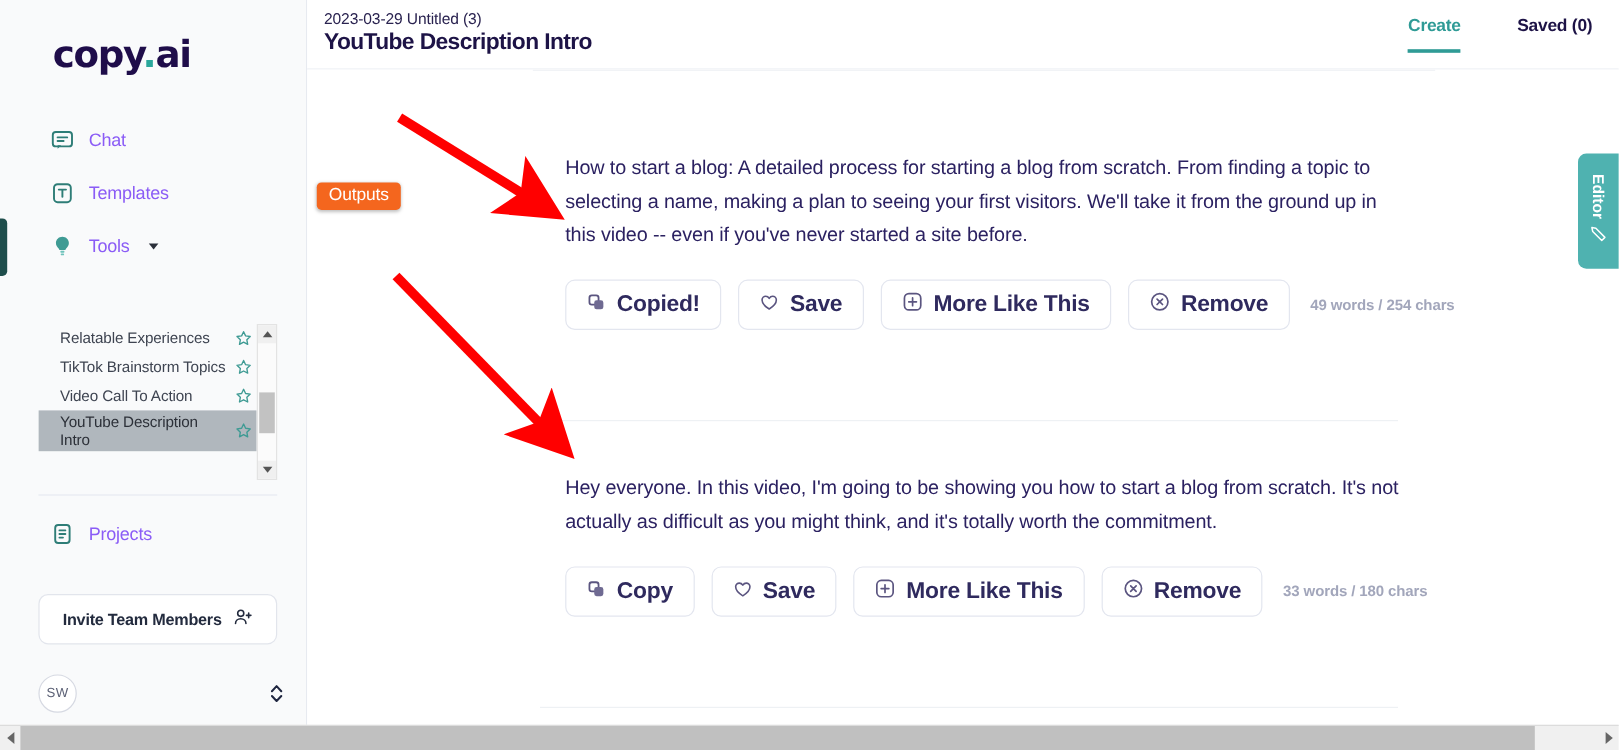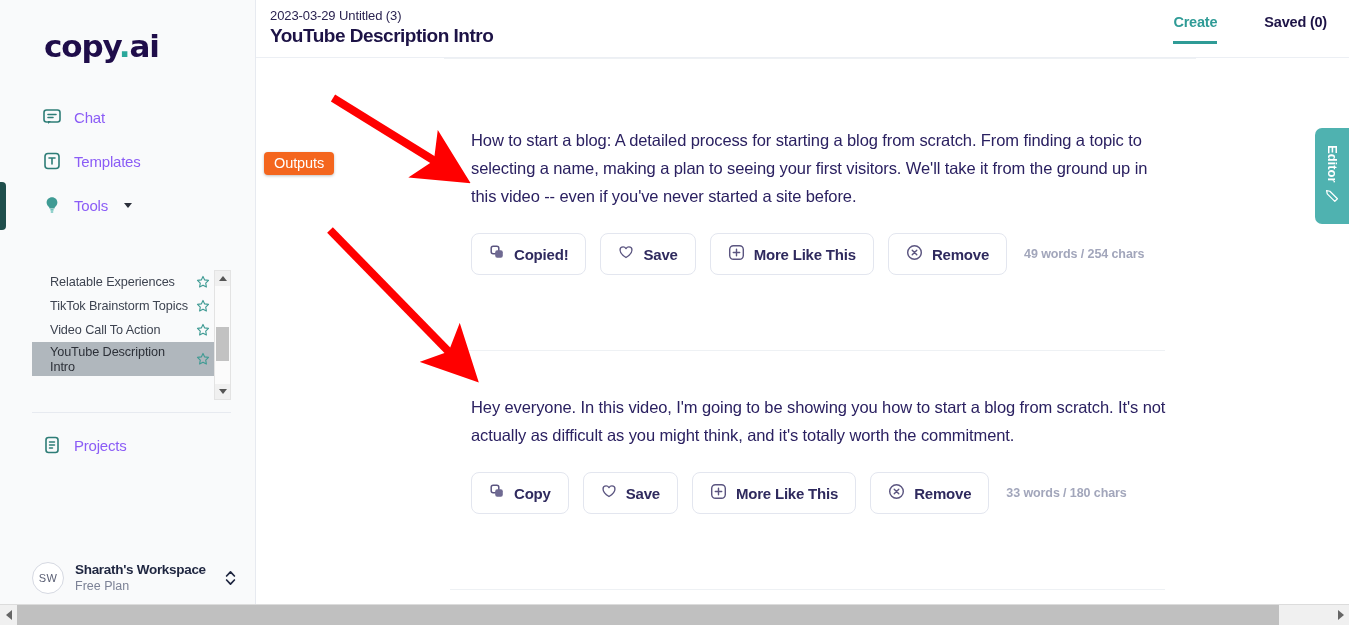--- a/index.html
+++ b/index.html
@@ -330,21 +330,21 @@
     border: 1px solid #e3e6ef;
     border-radius: 8px;
     background: #fff;
     display: flex;
     align-items: center;
     gap: 9px;
     padding: 0 17px;
     cursor: pointer;
   }
   .act-btn .lbl {
-    font-size: 15px;
+    font-size: 19px;
     font-weight: bold;
     color: #2f2a5e;
     letter-spacing: -0.2px;
     white-space: nowrap;
   }
   .wordcount {
     font-size: 12.5px;
     color: #a2a6bb;
     font-weight: bold;
     letter-spacing: -0.1px;
@@ -531,27 +531,33 @@
     <div class="nav-item" style="top:435px">
       <span class="nav-icon">
         <svg width="20" height="20" viewBox="0 0 20 20" fill="none">
           <rect x="4" y="2.5" width="12" height="15" rx="2.5" stroke="#2e7d77" stroke-width="1.6"></rect>
           <path d="M7.5 7h5M7.5 10h5M7.5 13h3" stroke="#2e7d77" stroke-width="1.5" stroke-linecap="round"></path>
         </svg>
       </span>
       <span class="nav-label">Projects</span>
     </div>
 
+    <div class="invite-btn">
+      <span>Invite Team Members</span>
+      <span>
+        <svg width="17" height="17" viewBox="0 0 18 18" fill="none">
+          <circle cx="7" cy="5.4" r="2.7" stroke="#232b3e" stroke-width="1.4"></circle>
+          <path d="M2.4 14.4c0-2.5 2-4.2 4.6-4.2s4.6 1.7 4.6 4.2" stroke="#232b3e" stroke-width="1.4" stroke-linecap="round"></path>
+          <path d="M14 5.2v4M12 7.2h4" stroke="#232b3e" stroke-width="1.4" stroke-linecap="round"></path>
+        </svg>
+      </span>
+    </div>
 
     <div class="workspace">
       <div class="avatar">SW</div>
-      <div>
-        <div class="ws-name">Sharath's Workspace</div>
-        <div class="ws-plan">Free Plan</div>
-      </div>
       <div class="ws-chevs">
         <svg width="11" height="18" viewBox="0 0 11 18" fill="none">
           <path d="M1.6 7L5.5 2.8 9.4 7" stroke="#1f2640" stroke-width="1.7" stroke-linecap="round" stroke-linejoin="round"></path>
           <path d="M1.6 11L5.5 15.2 9.4 11" stroke="#1f2640" stroke-width="1.7" stroke-linecap="round" stroke-linejoin="round"></path>
         </svg>
       </div>
     </div>
   </div>
 
   <div class="header">

